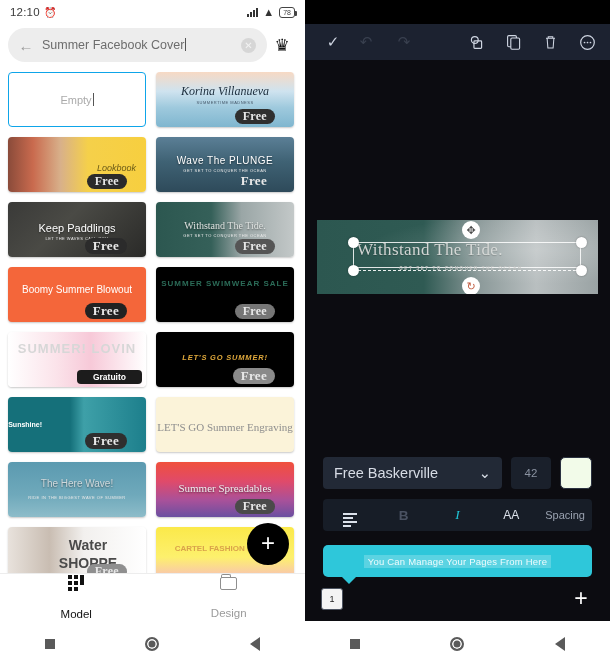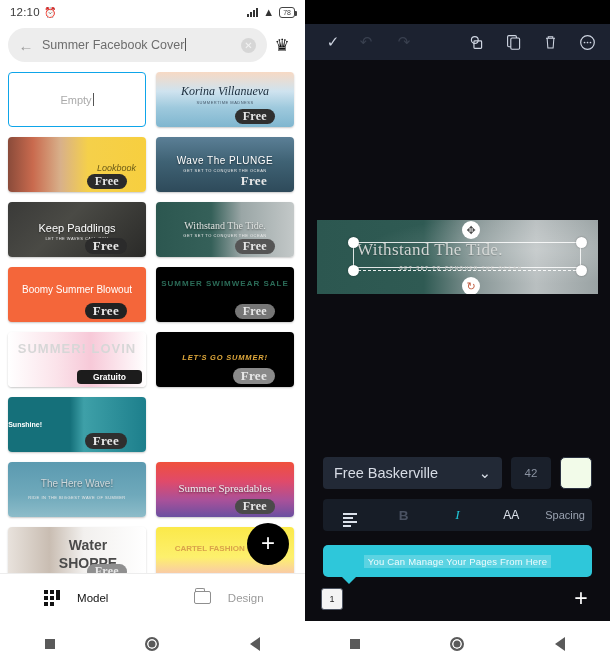--- a/index.html
+++ b/index.html
@@ -49,21 +49,21 @@
   .gratis { position: absolute; right: 4px; bottom: 3px; background: #1c1c1c; color: #fff;
             font-size: 8.5px; font-weight: bold; padding: 2px 16px; border-radius: 4px; }
   .ctitle { position: absolute; color: #fff; font-size: 10px; text-align: center; width: 100%;
             left: 0; text-shadow: 0 1px 2px rgba(0,0,0,.5); }
   .csub { position:absolute; width:100%; text-align:center; left:0; font-size:4px; color:#e8e8e8; letter-spacing:.5px;}
 
   .fab { position: absolute; right: 16px; bottom: 8px; width: 42px; height: 42px; border-radius: 50%;
          background: #000; color: #fff; font-size: 24px; line-height: 40px; text-align: center; z-index: 5; font-weight: 300;}
 
   .tabbar { height: 48px; border-top: 1px solid #ededed; display: flex; background: #fff; }
-  .tab { flex: 1; display: flex; align-items: center; justify-content: center; gap: 17px; }
+  .tab { flex: 1; display: flex; flex-direction: column; align-items: center; justify-content: center; gap: 17px; }
   .tab span.lbl { font-size: 11.5px; }
   .tab.active span.lbl { color: #111; }
   .tab.inactive span.lbl { color: #9b9b9b; }
   .grid-ico { display: grid; grid-template-columns: repeat(3, 4px); grid-template-rows: repeat(3, 4px); gap: 2px; }
   .grid-ico i { background: #111; display: block; }
   .grid-ico i.tall { grid-row: span 2; height: 10px; }
   .folder-ico { width: 17px; height: 13px; border: 1.6px solid #8f8f8f; border-radius: 2px; position: relative; }
   .folder-ico:before { content:""; position:absolute; top:-4px; left:0; width:8px; height:3px;
                        border:1.6px solid #8f8f8f; border-bottom:none; border-radius:2px 2px 0 0;}
 
@@ -227,20 +227,23 @@
         <div class="card" style="background:#000000;">
           <div class="ctitle" style="top:21px;font-size:7.5px;font-weight:bold;color:#e0a93c;letter-spacing:.8px;text-shadow:none;font-style:italic;">LET'S GO SUMMER!</div>
           <div class="freebadge lg" style="background:#8a8a8a;">Free</div>
         </div>
       </div>
 
       <div class="row">
         <div class="card" style="background:linear-gradient(90deg,#15707a 0%,#15707a 45%,#3ea0a8 55%,#1d7f8c 100%);">
           <div class="ctitle" style="top:24px;font-size:7px;left:-60px;width:100%;color:#fff;text-shadow:none;font-weight:bold;">Hey, Sunshine!</div>
           <div class="freebadge lg" style="background:#2f2f2f;">Free</div>
+        </div>
+        <div class="card" style="background:#fbf3d9;">
+          <div class="ctitle" style="top:24px;font-size:11px;color:#8e8e8e;text-shadow:none;font-family:'Liberation Serif',serif;">LET'S GO Summer Engraving</div>
         </div>
       </div>
 
       <div class="row">
         <div class="card" style="background:linear-gradient(180deg,#5b9ab0 0%,#6fa9bb 60%,#8dbcc9 100%);">
           <div class="ctitle" style="top:16px;font-size:10px;color:#cfd8dc;">The Here Wave!</div>
           <div class="csub" style="top:33px;">RIDE IN THE BIGGEST WAVE OF SUMMER</div>
         </div>
         <div class="card" style="background:linear-gradient(180deg,#f0503c 0%,#e04a6a 35%,#a8519a 70%,#6a4fa0 100%);">
           <div class="ctitle" style="top:20px;font-size:11px;color:#f0f0f0;font-family:'Liberation Serif',serif;">Summer Spreadables</div>

